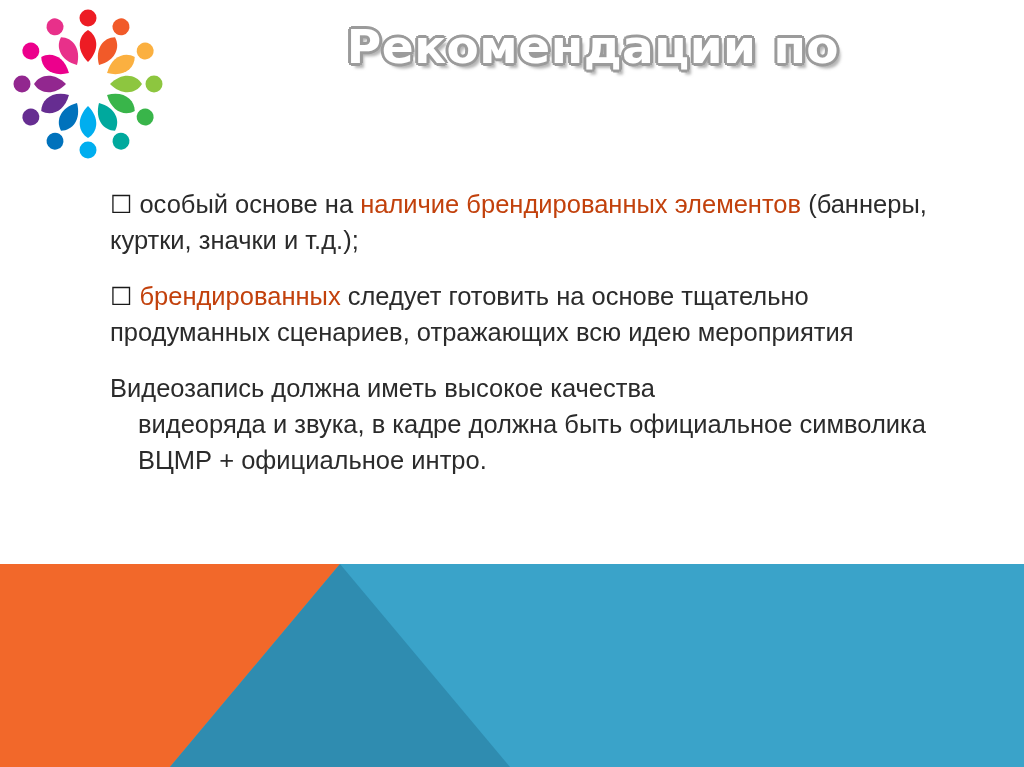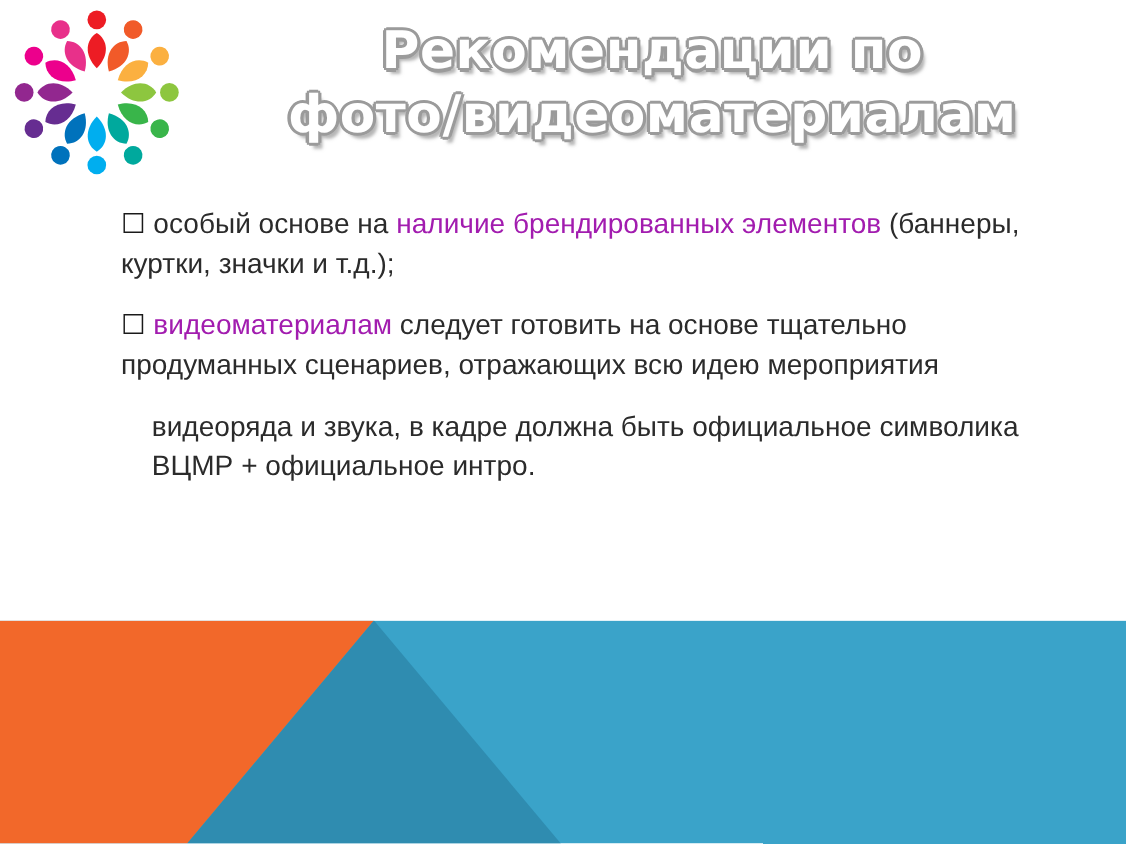--- a/index.html
+++ b/index.html
@@ -74,21 +74,21 @@
     margin-bottom: 14px;
   }
   .para.bullet {
     text-indent: 0;
   }
   .para .box {
     font-size: 25px;
     color: #1a1a1a;
     margin-right: 7px;
   }
-  .red { color: #a21caf; }
+  .red { color: #c2410c; }
   .p1 { margin-bottom: 20px; }
   .p2 { margin-bottom: 20px; }
   .p3 { padding-left: 0; }
   .p3 .cont { display: block; padding-left: 28px; }
 
   
   .band {
     position: absolute;
     left: 0;
     bottom: 0;
@@ -154,34 +154,34 @@
         <g transform="rotate(330 80 78)">
           <circle cx="80" cy="12" r="8.5" fill="#e8308a"></circle>
           <path d="M80 24 C90 30 92 44 80 56 C68 44 70 30 80 24 Z" fill="#e8308a"></path>
         </g>
       </g>
     </svg>
   </div>
 
   <div class="title-block">
     <div class="title-line">Рекомендации по</div>
-    <div class="title-line">фото/видеоматериалам</div>
   </div>
 
   <div class="content">
 
     <div class="para bullet p1">
       <span class="box">☐</span><span>особый основе на </span><span class="red">наличие брендированных элементов</span><span> (баннеры, куртки, значки и т.д.);</span>
     </div>
 
     <div class="para bullet p2">
-      <span class="box">☐</span><span class="red">видеоматериалам</span><span> следует готовить на основе тщательно продуманных сценариев, отражающих всю идею мероприятия</span>
+      <span class="box">☐</span><span class="red">брендированных</span><span> следует готовить на основе тщательно продуманных сценариев, отражающих всю идею мероприятия</span>
     </div>
 
     <div class="para p3">
+      <span>Видеозапись должна иметь высокое качества</span>
       <span class="cont">видеоряда и звука, в кадре должна быть официальное символика ВЦМР + официальное интро.</span>
     </div>
 
   </div>
 
   <div class="band">
     <svg width="1024" height="203" viewBox="0 0 1024 203" xmlns="http://www.w3.org/2000/svg">
       <rect x="0" y="0" width="1024" height="203" fill="#3aa3c9"></rect>
       <polygon points="0,0 340,0 170,203 0,203" fill="#f2682a"></polygon>
       <polygon points="170,203 340,0 510,203" fill="#2f8cb0"></polygon>

